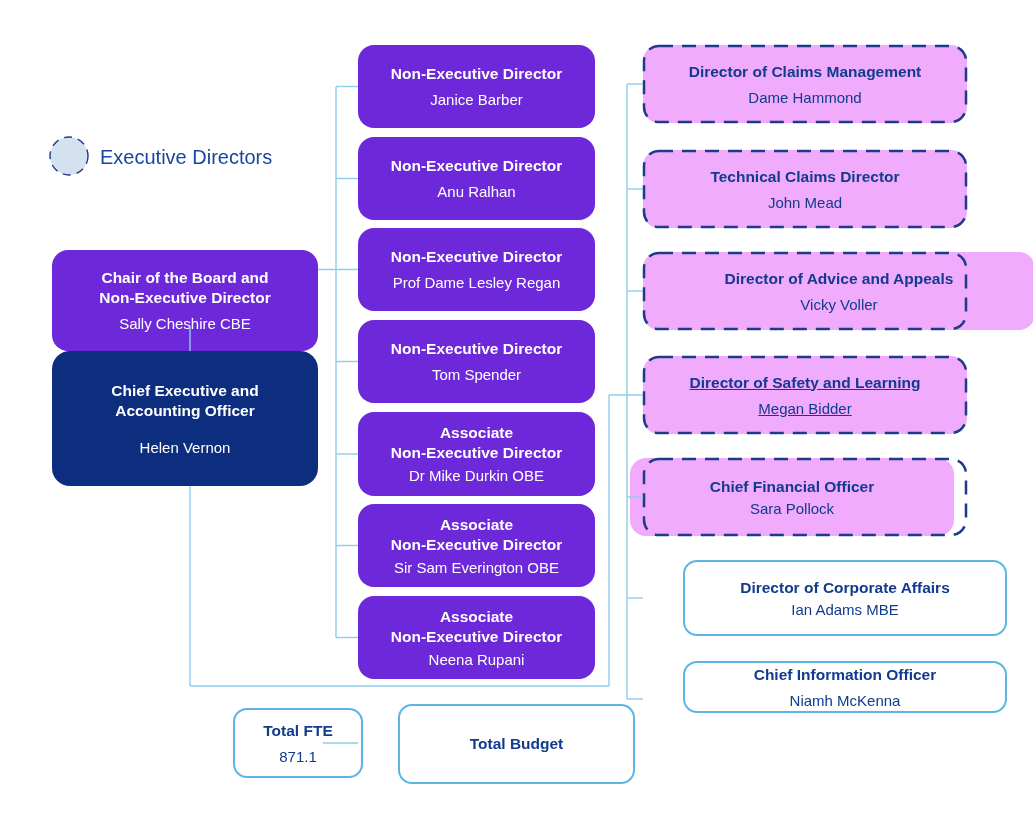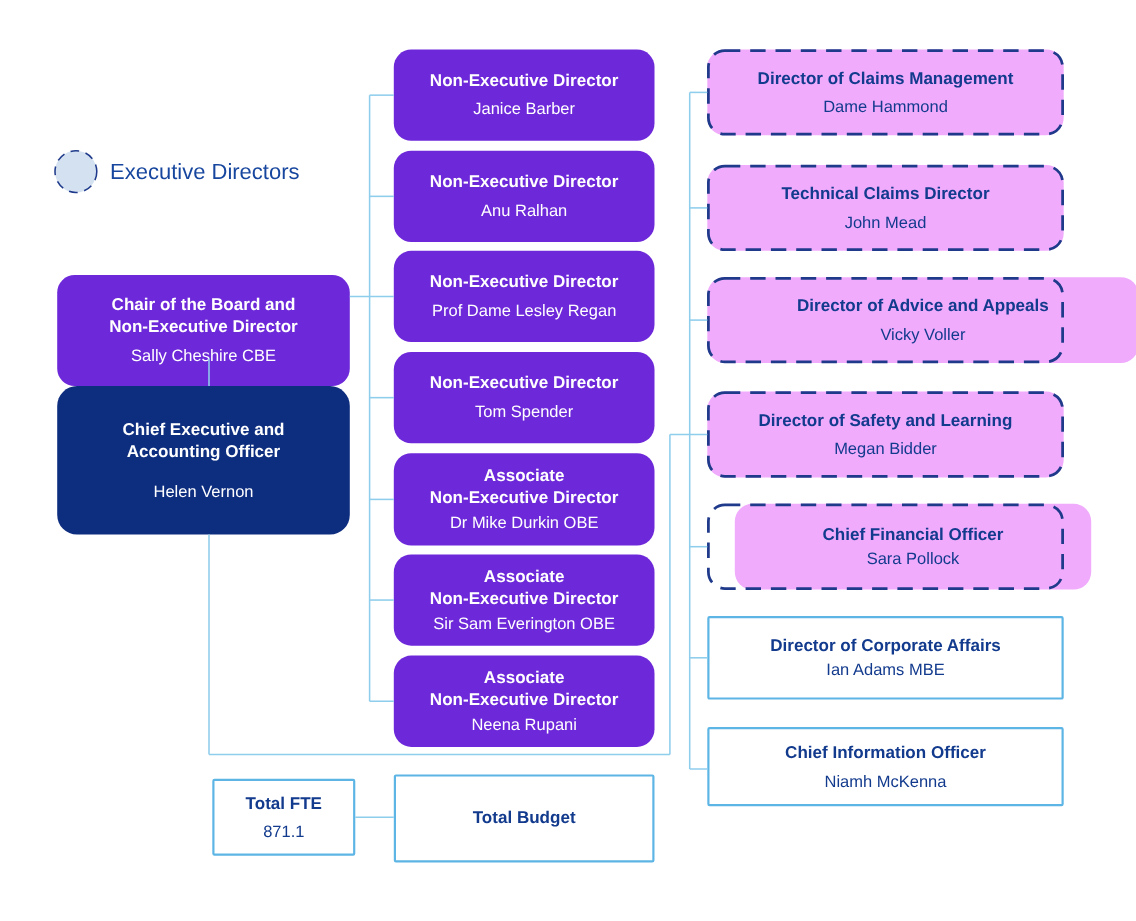--- a/index.html
+++ b/index.html
@@ -33,22 +33,23 @@
     font-size: 15px;
     line-height: 19px;
     white-space: pre-line;
   }
   .blue  { background: #6d28d9; border-radius: 16px; color: #ffffff; }
   .navy  { background: #0d2d7f; border-radius: 18px; color: #ffffff; gap: 17px; }
   .exec  { background: #f0abfc; border-radius: 16px; color: #123a8d; }
   .outline {
     background: #ffffff;
     border: 2px solid #5cb5e5;
-    border-radius: 2px;
+    border-radius: 14px;
     color: #123a8d;
+    margin-left: 40px;
   }
   .legend-label {
     position: absolute;
     left: 100px;
     top: 147px;
     font-size: 20px;
     line-height: 20px;
     color: #17469e;
     z-index: 1;
   }
@@ -116,34 +117,34 @@
     <div class="node-name">Dame Hammond</div>
   </div>
   <div class="node exec" style="left:643px; top:150px; width:324px; height:78px;">
     <div class="node-title">Technical Claims Director</div>
     <div class="node-name">John Mead</div>
   </div>
   <div class="node exec" style="left:643px; top:252px; width:392px; height:78px;">
     <div class="node-title">Director of Advice and Appeals</div>
     <div class="node-name">Vicky Voller</div>
   </div>
-  <div class="node exec" style="left:643px; top:356px; width:324px; height:78px;">
+  <div class="node exec" style="left:643px; top:356px; width:324px; height:78px;text-decoration:underline;">
     <div class="node-title">Director of Safety and Learning</div>
     <div class="node-name">Megan Bidder</div>
   </div>
-  <div class="node exec" style="left:668px; top:458px; width:324px; height:78px; gap:2px;">
+  <div class="node exec" style="left:630px; top:458px; width:324px; height:78px; gap:2px;">
     <div class="node-title">Chief Financial Officer</div>
     <div class="node-name">Sara Pollock</div>
   </div>
 
   <div class="node outline" style="left:643px; top:560px; width:324px; height:76px; gap:2px;">
     <div class="node-title">Director of Corporate Affairs</div>
     <div class="node-name">Ian Adams MBE</div>
   </div>
-  <div class="node outline" style="left:643px; top:661px; width:324px; height:72px;">
+  <div class="node outline" style="left:643px; top:661px; width:324px; height:52px;">
     <div class="node-title">Chief Information Officer</div>
     <div class="node-name">Niamh McKenna</div>
   </div>
 
   <div class="node outline" style="left:193px; top:708px; width:130px; height:70px;">
     <div class="node-title">Total FTE</div>
     <div class="node-name">871.1</div>
   </div>
   <div class="node outline" style="left:358px; top:704px; width:237px; height:80px; gap:16px;">
     <div class="node-title">Total Budget</div>

